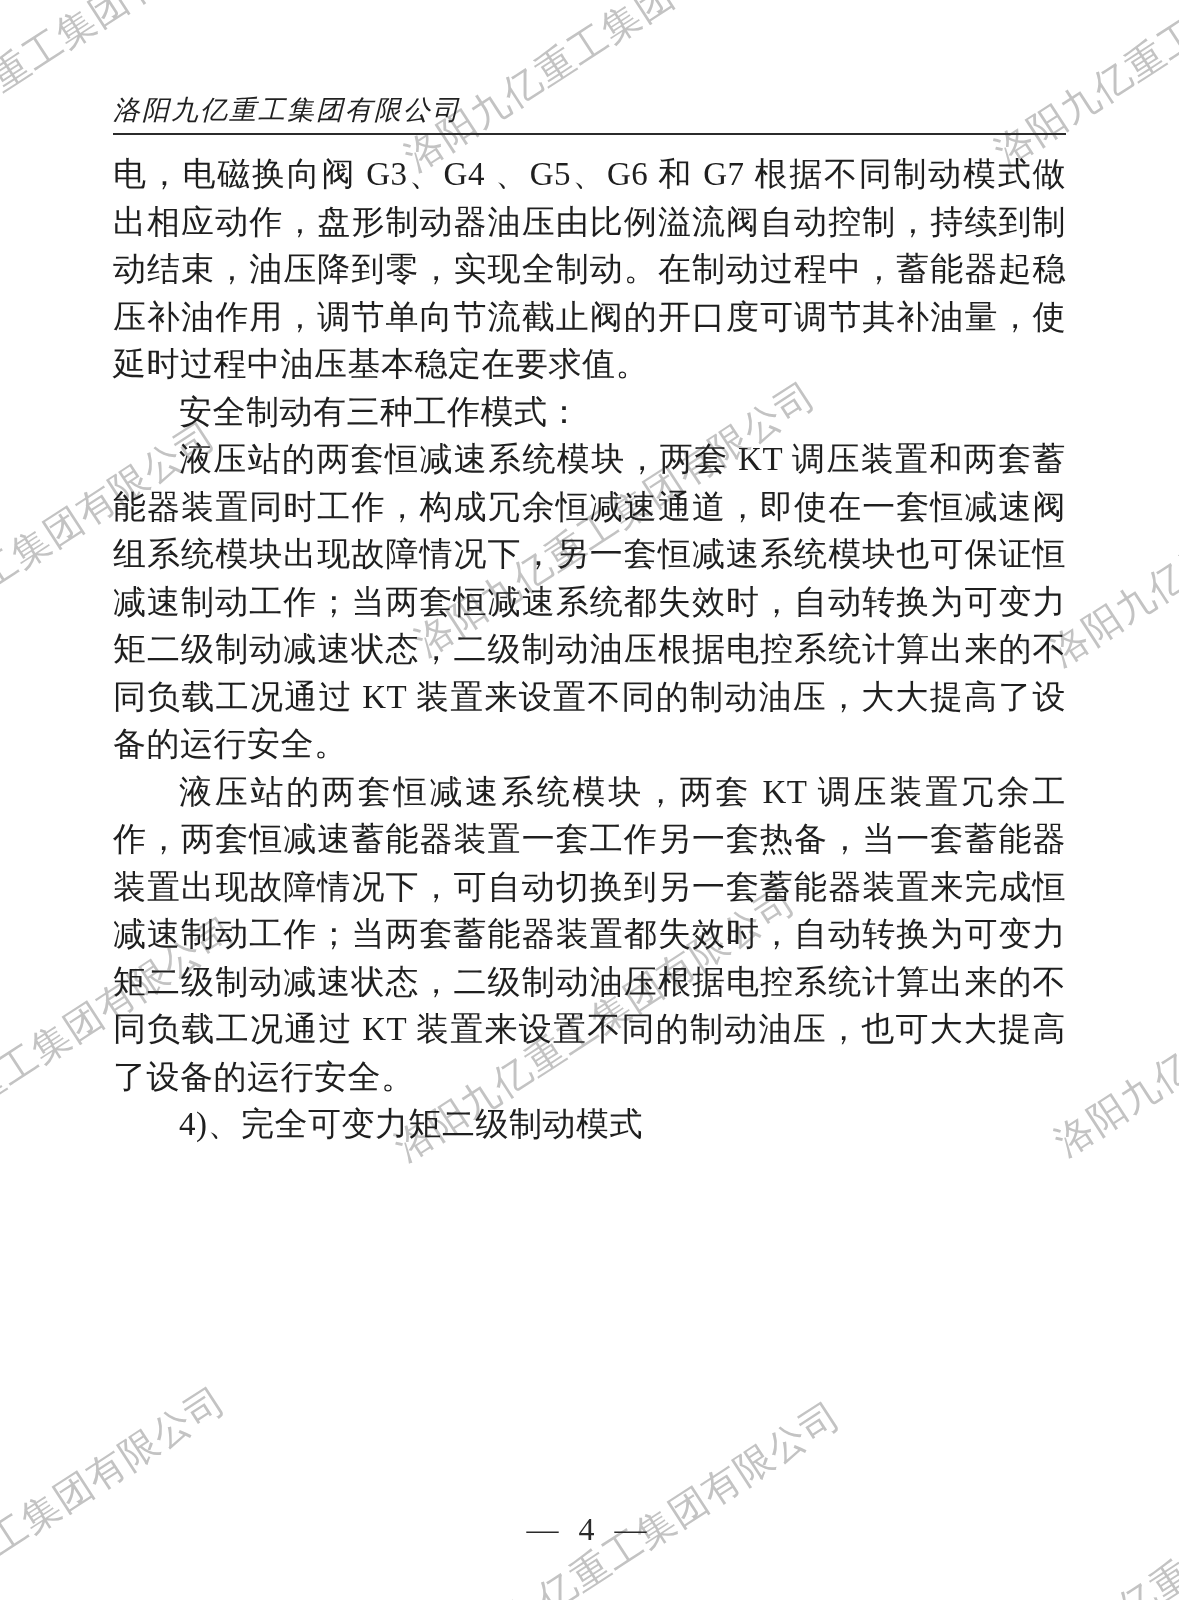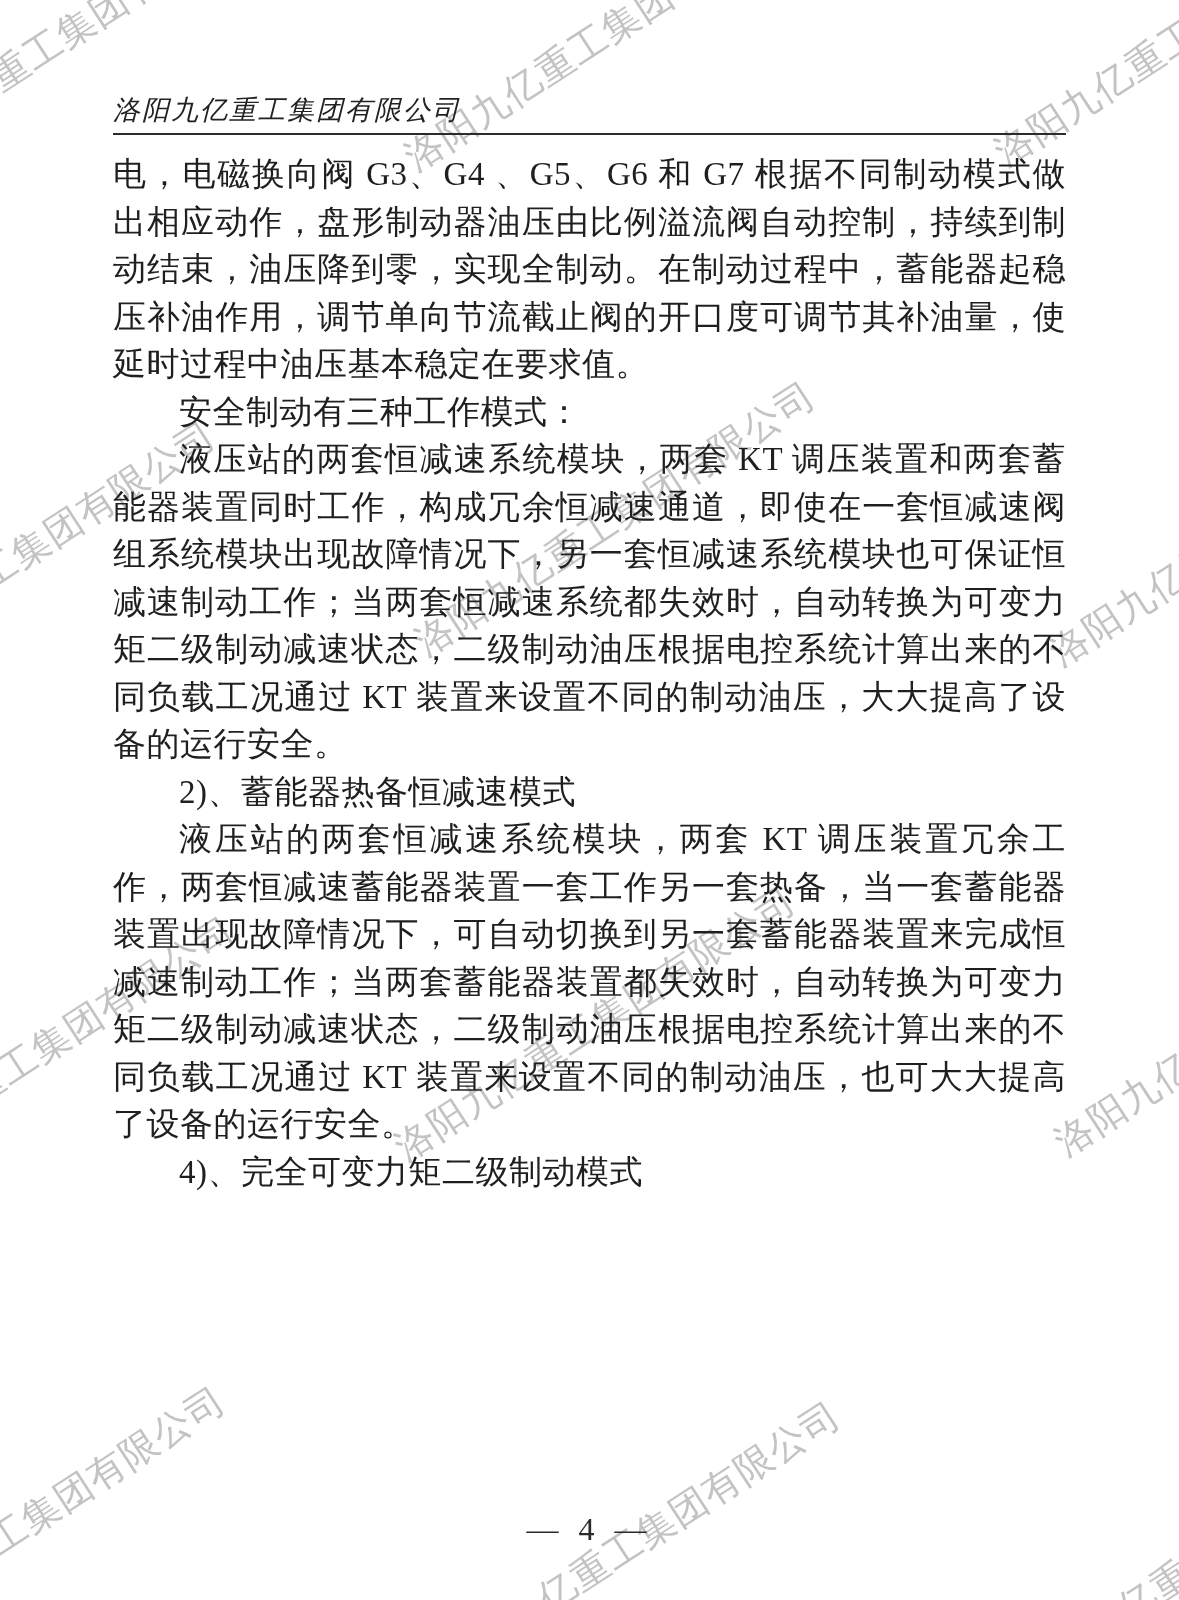--- a/index.html
+++ b/index.html
@@ -103,21 +103,20 @@
   <div class="content">
 
     <div class="header">
       <span class="company">洛阳九亿重工集团有限公司</span>
     </div>
 
     <div class="body-text">
       <p>电，电磁换向阀 G3、G4 、G5、G6 和 G7 根据不同制动模式做出相应动作，盘形制动器油压由比例溢流阀自动控制，持续到制动结束，油压降到零，实现全制动。在制动过程中，蓄能器起稳压补油作用，调节单向节流截止阀的开口度可调节其补油量，使延时过程中油压基本稳定在要求值。</p>
       <p class="indent">安全制动有三种工作模式：</p>
       <p class="indent">液压站的两套恒减速系统模块，两套 KT 调压装置和两套蓄能器装置同时工作，构成冗余恒减速通道，即使在一套恒减速阀组系统模块出现故障情况下，另一套恒减速系统模块也可保证恒减速制动工作；当两套恒减速系统都失效时，自动转换为可变力矩二级制动减速状态，二级制动油压根据电控系统计算出来的不同负载工况通过 KT 装置来设置不同的制动油压，大大提高了设备的运行安全。</p>
-      <p class="indent">2)、蓄能器热备恒减速模式</p>
       <p class="indent">液压站的两套恒减速系统模块，两套 KT 调压装置冗余工作，两套恒减速蓄能器装置一套工作另一套热备，当一套蓄能器装置出现故障情况下，可自动切换到另一套蓄能器装置来完成恒减速制动工作；当两套蓄能器装置都失效时，自动转换为可变力矩二级制动减速状态，二级制动油压根据电控系统计算出来的不同负载工况通过 KT 装置来设置不同的制动油压，也可大大提高了设备的运行安全。</p>
       <p class="indent">4)、完全可变力矩二级制动模式</p>
 
     </div>
 
   </div>
 
   <div class="footer">
     <span class="page-number">— 4 —</span>
   </div>

